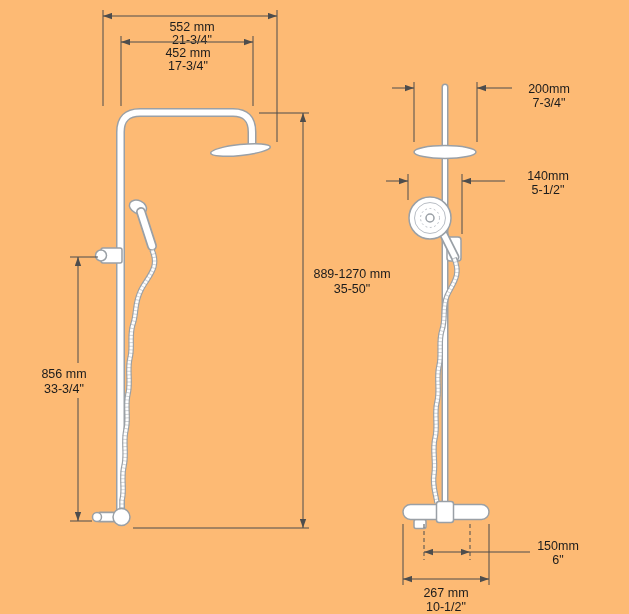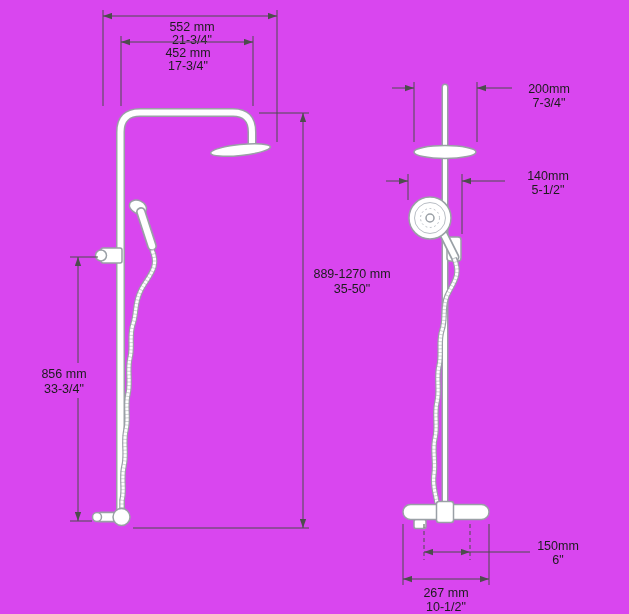--- a/index.html
+++ b/index.html
@@ -4,21 +4,21 @@
 <style>
   html, body {
     margin: 0;
     padding: 0;
     background: #ffffff;
   }
   .canvas {
     position: relative;
     width: 629px;
     height: 614px;
-    background: #d946ef;
+    background: #fdba74;
     font-family: "Liberation Sans", sans-serif;
     overflow: hidden;
   }
   svg { display: block; }
 
   
   .tube-outer { stroke: #9aa0a6; fill: none; stroke-linejoin: round; }
   .tube-inner { stroke: #ffffff; fill: none; stroke-linejoin: round; }
   .part      { fill: #ffffff; stroke: #9aa0a6; stroke-width: 1.5; }
   .part-thin { fill: none; stroke: #b9bec5; stroke-width: 1; }

